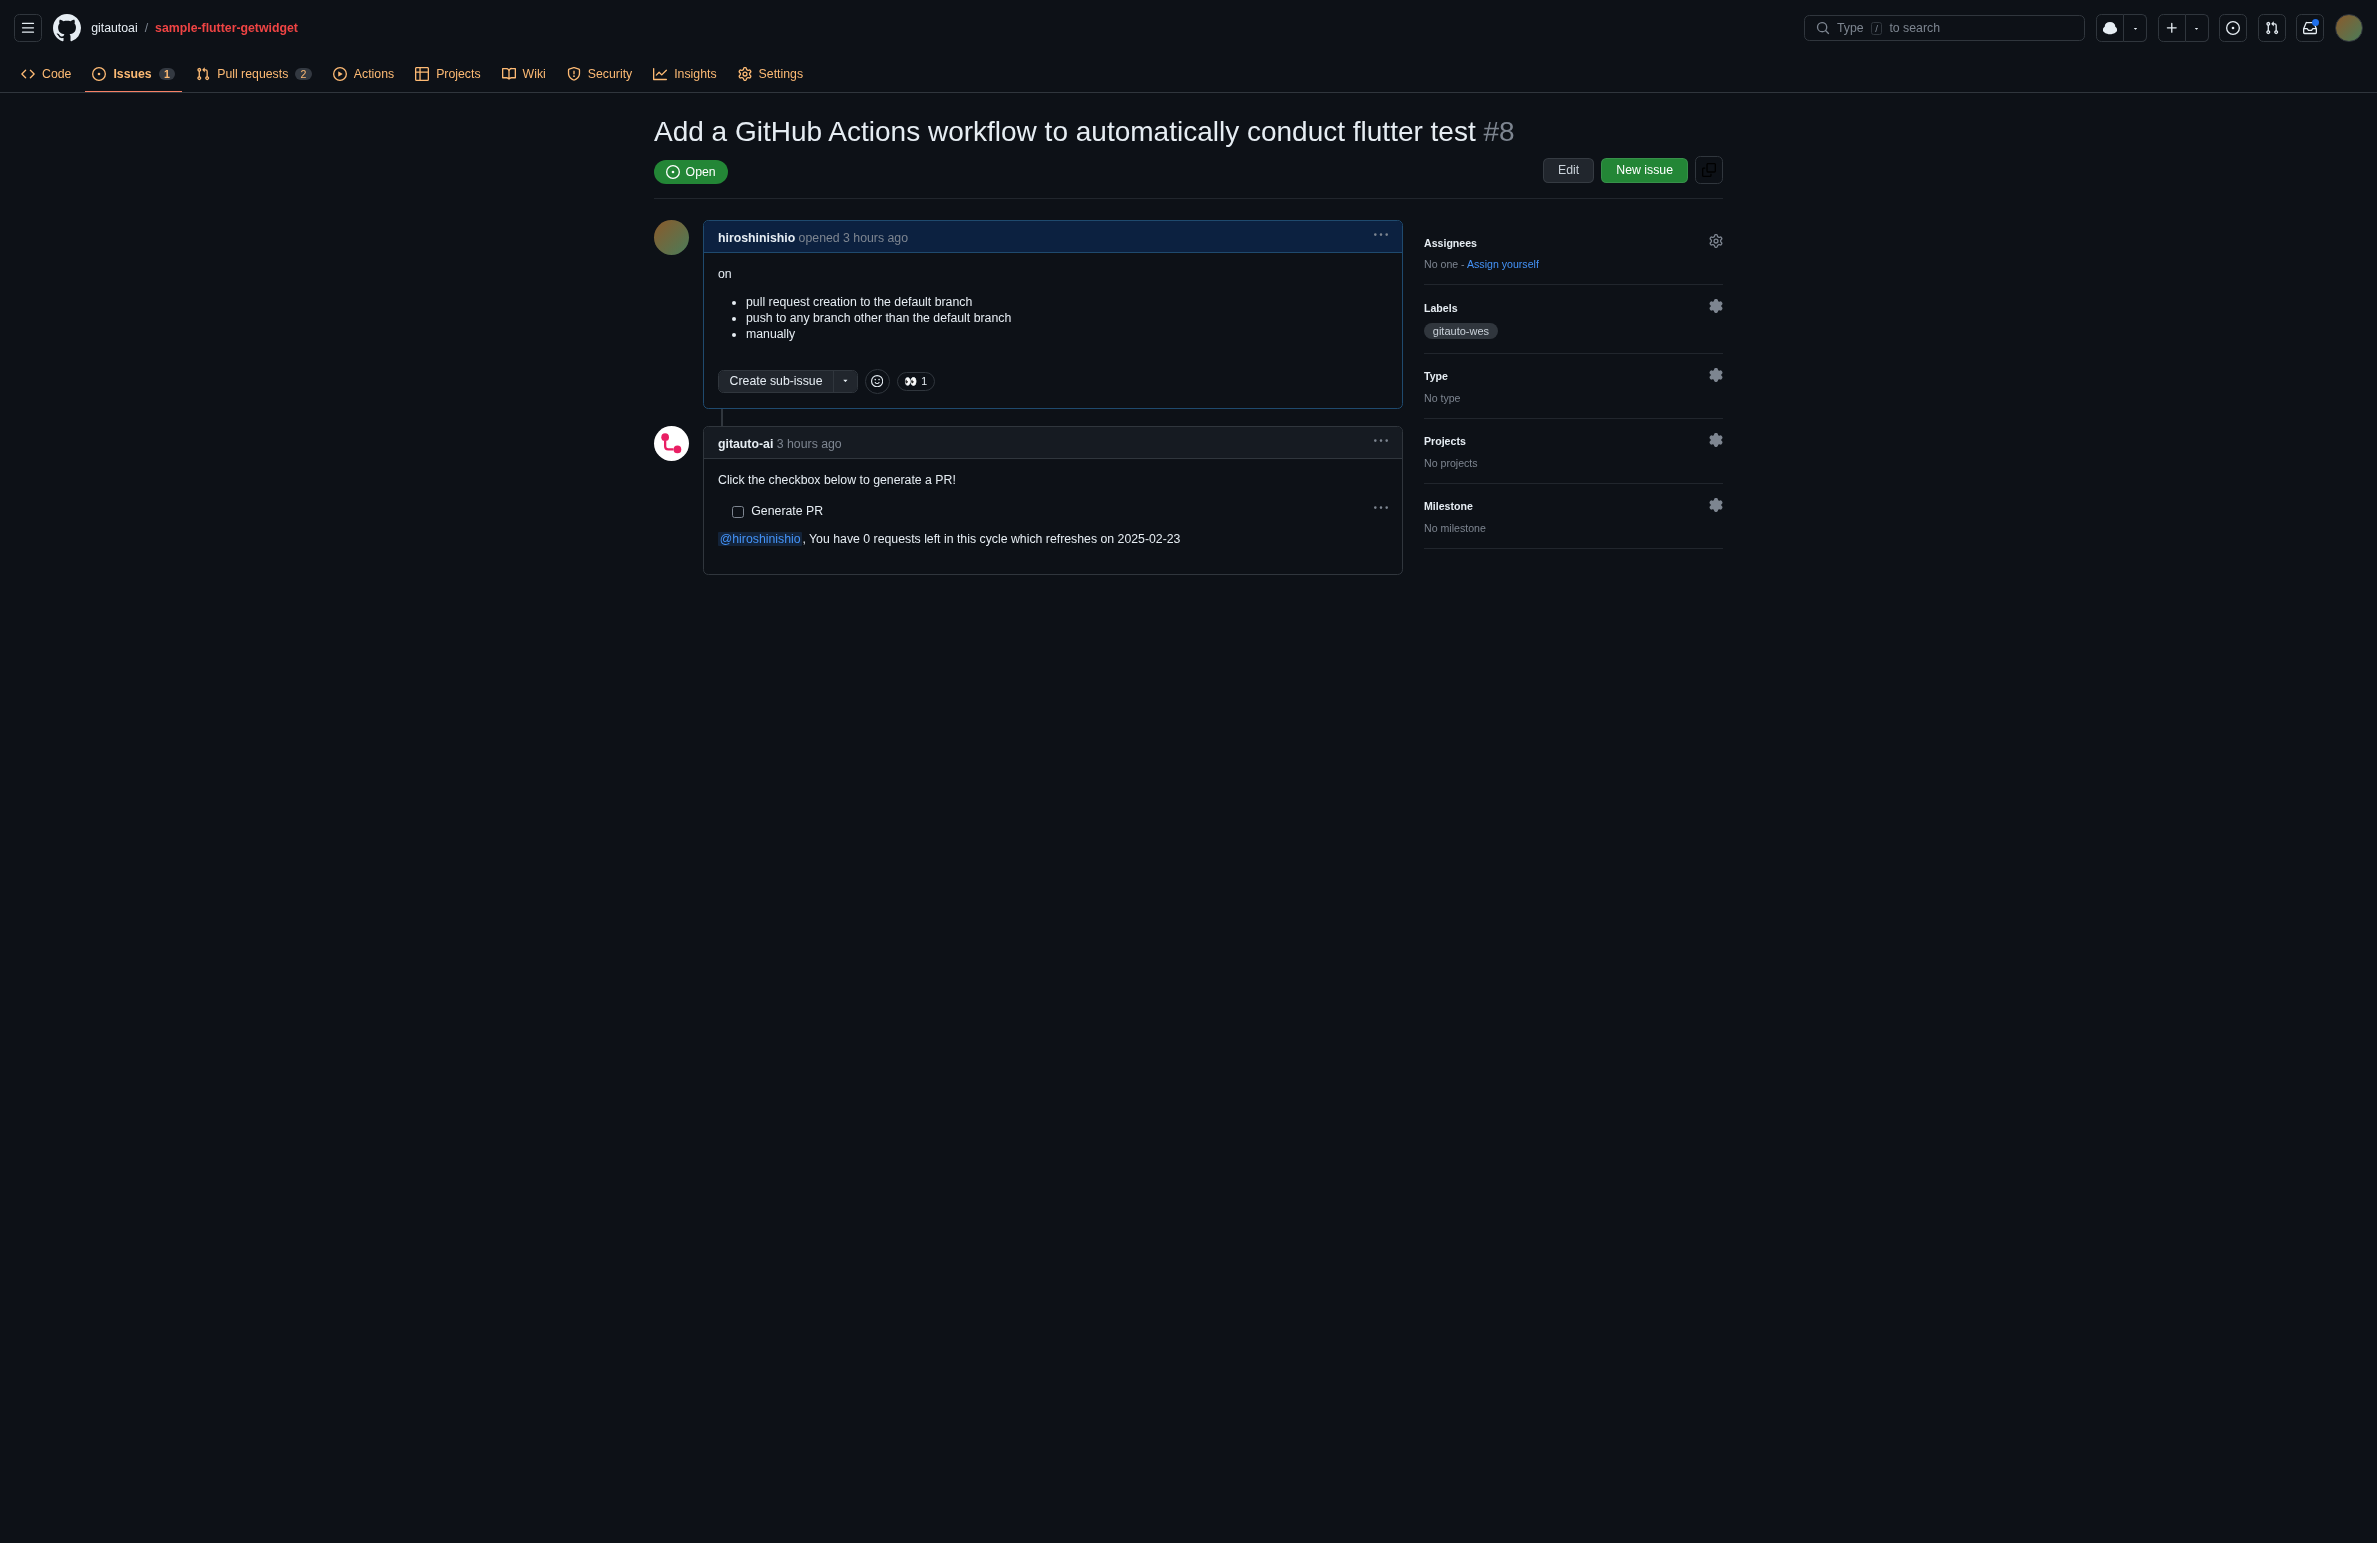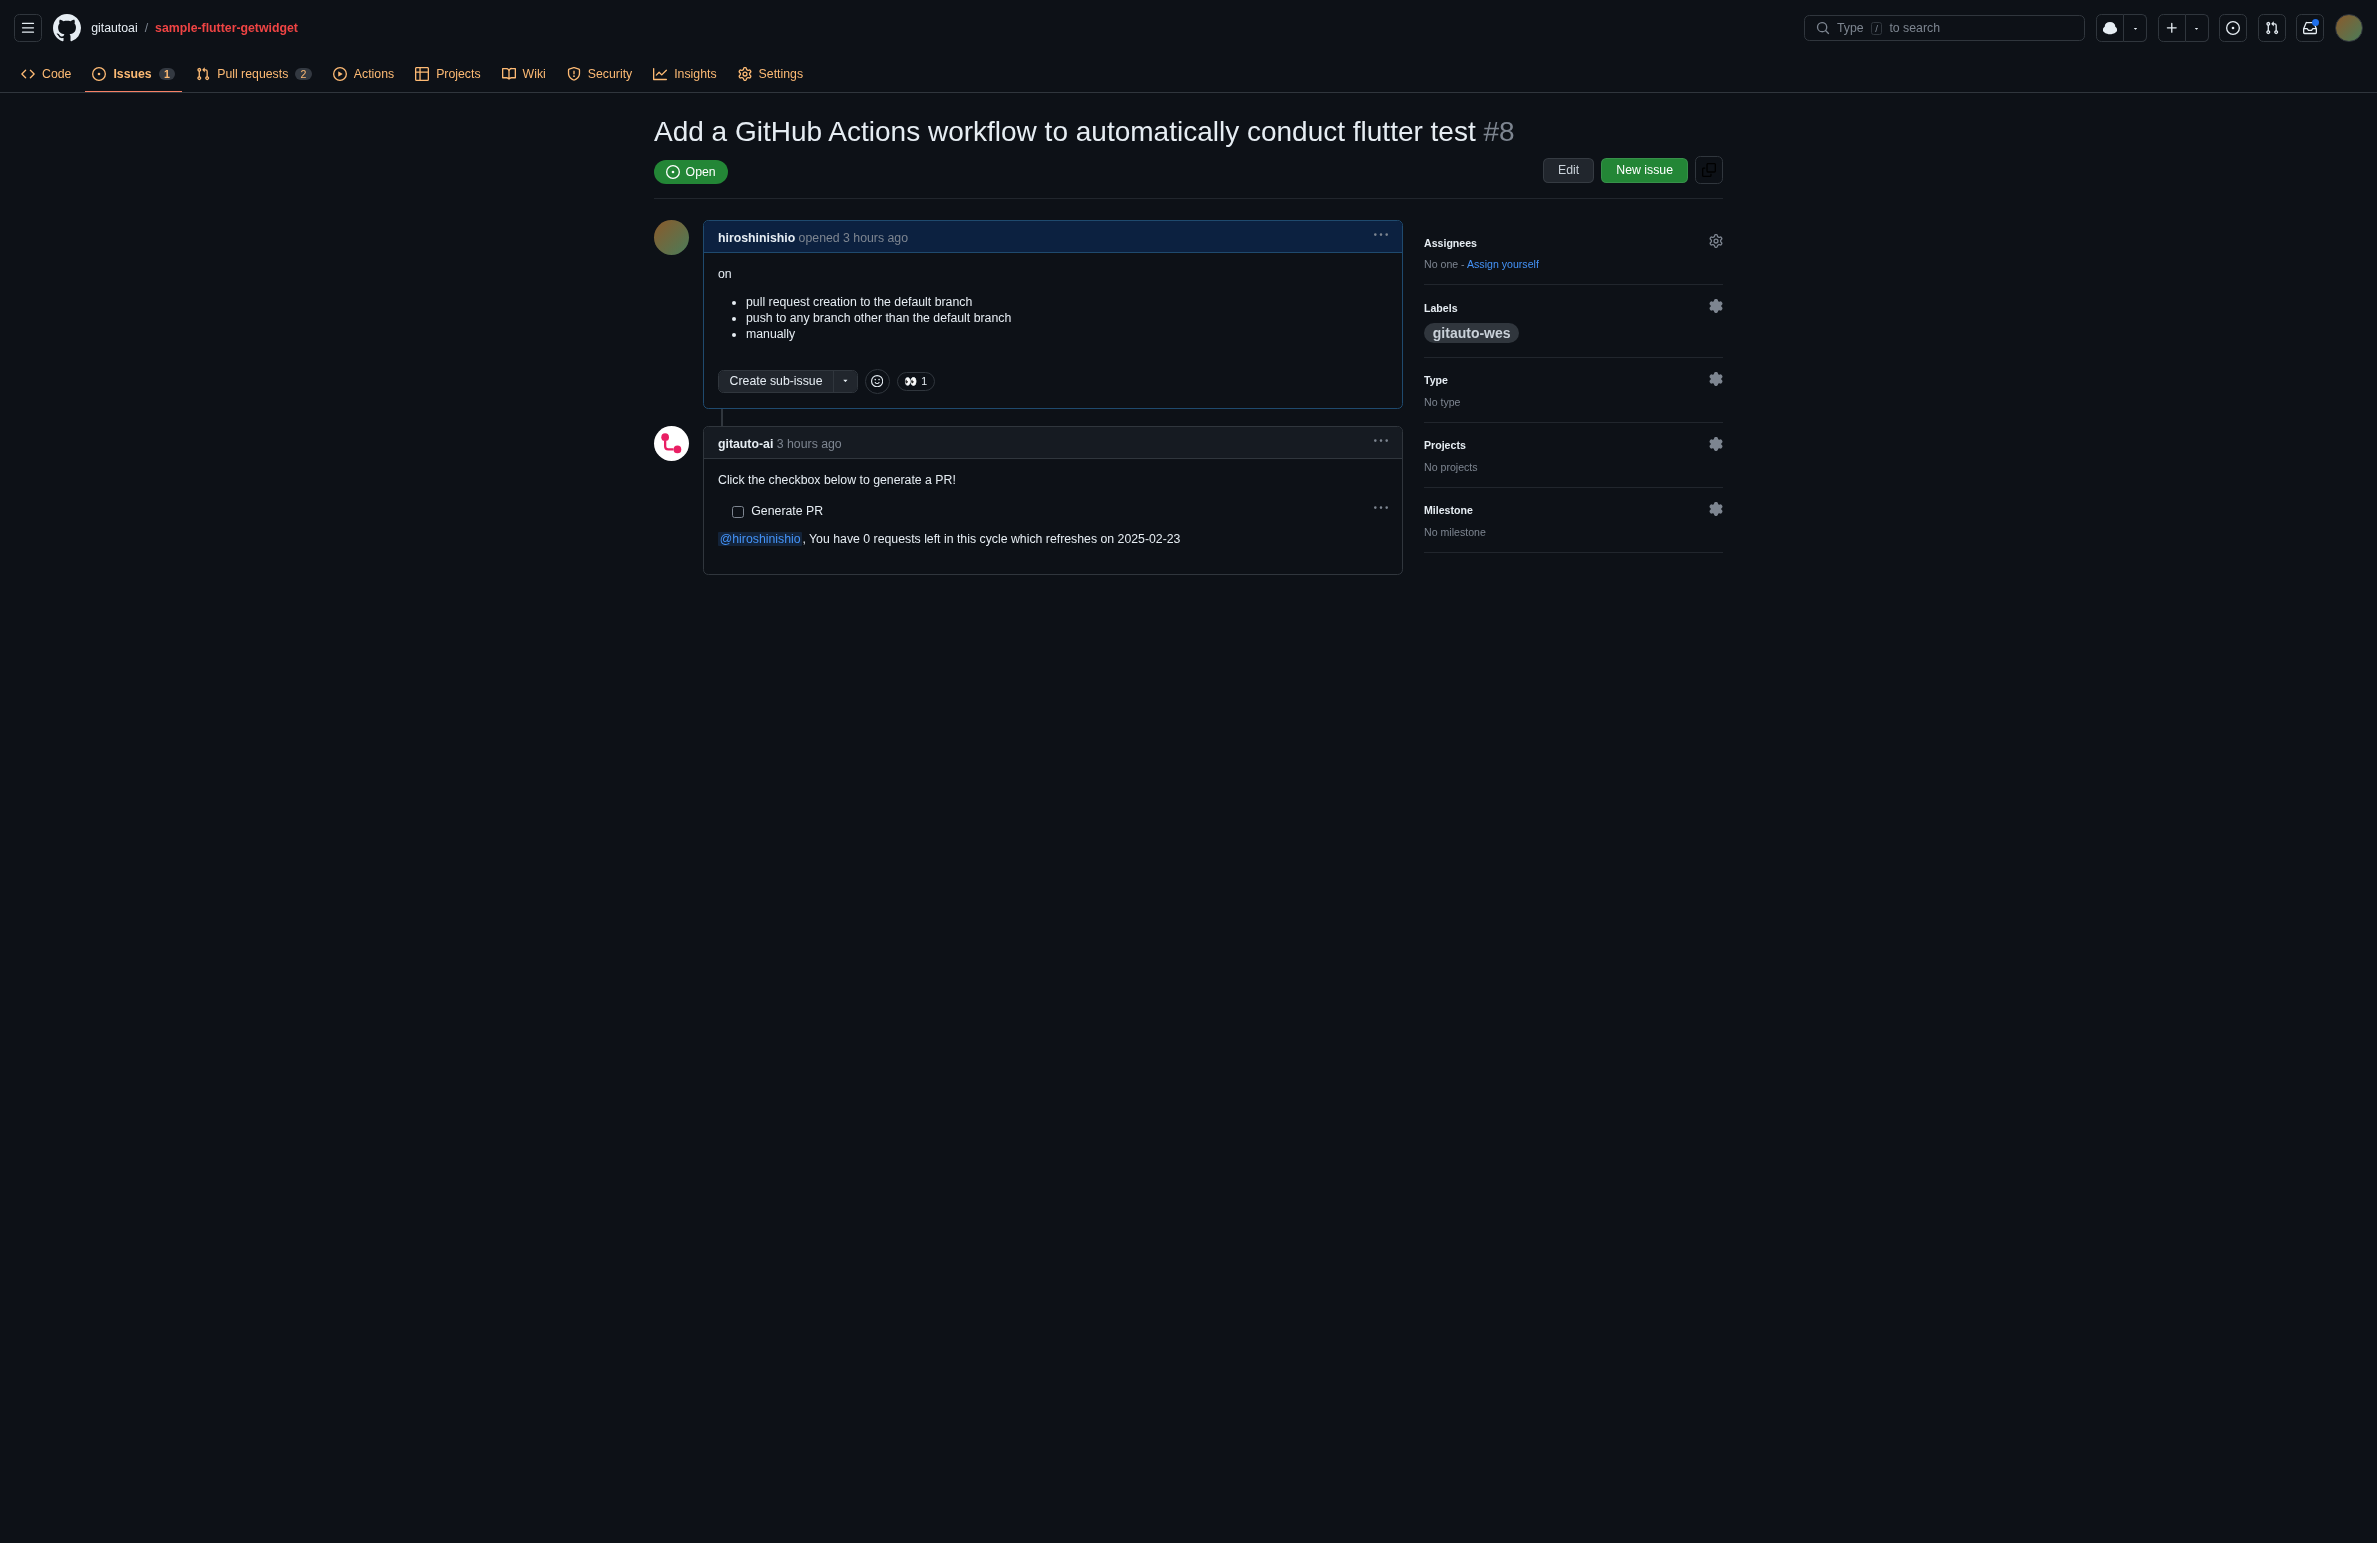--- a/index.html
+++ b/index.html
@@ -315,22 +315,22 @@
       color: #e6edf3;
     }
     .sidebar-gear { cursor: pointer; color: #7d8590; }
     .sidebar-value { font-size: 10.6px; color: #7d8590; }
     .label-pill {
       display: inline-block;
       background: #30363d;
       color: #c9d1d9;
       border-radius: 10.6px;
       padding: 1.8px 8.8px;
-      font-size: 14px;
-      font-weight: 700;
+      font-size: 11px;
+      font-weight: 400;
     }
     svg { fill: currentColor; }
   </style>
 </head>
 <body>
 
 <div class="header">
   <div class="hamburger">
     <svg width="14" height="14" viewBox="0 0 16 16">
         <path d="M1 2.75A.75.75 0 0 1 1.75 2h12.5a.75.75 0 0 1 0 1.5H1.75A.75.75 0 0 1 1 2.75Zm0 5A.75.75 0 0 1 1.75 7h12.5a.75.75 0 0 1 0 1.5H1.75A.75.75 0 0 1 1 7.75ZM1.75 12h12.5a.75.75 0 0 1 0 1.5H1.75a.75.75 0 0 1 0-1.5Z"></path>

